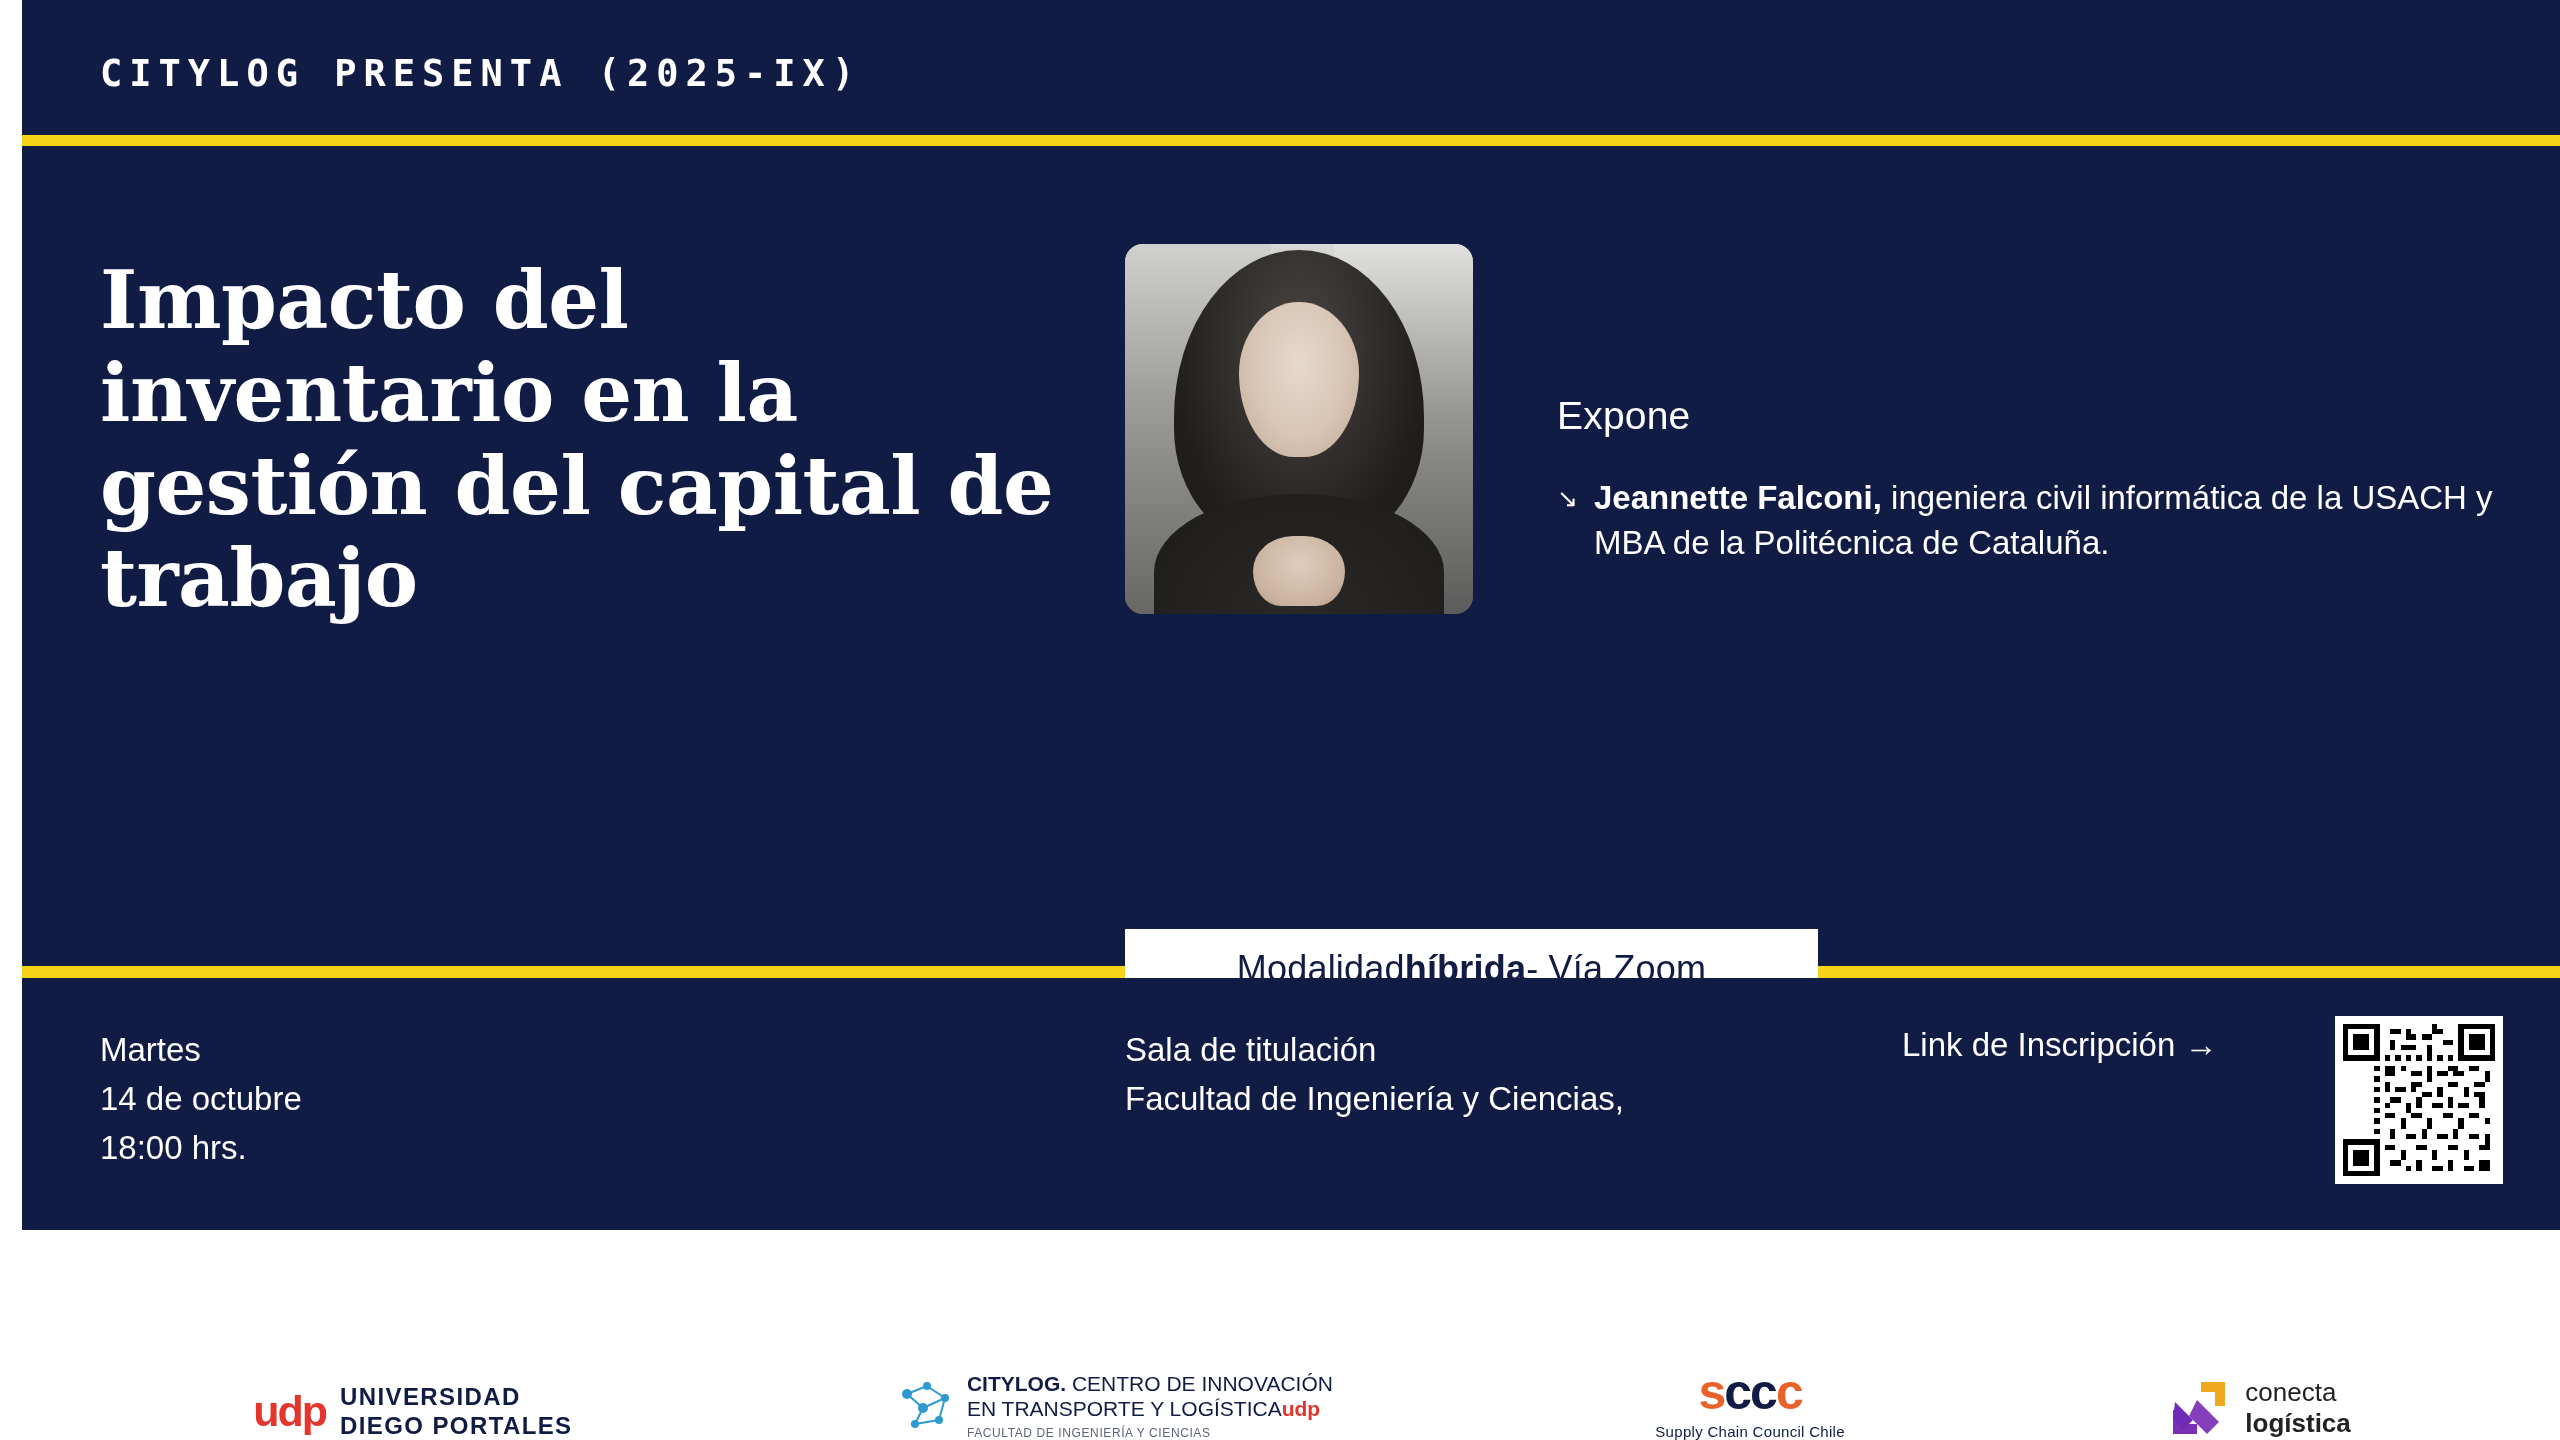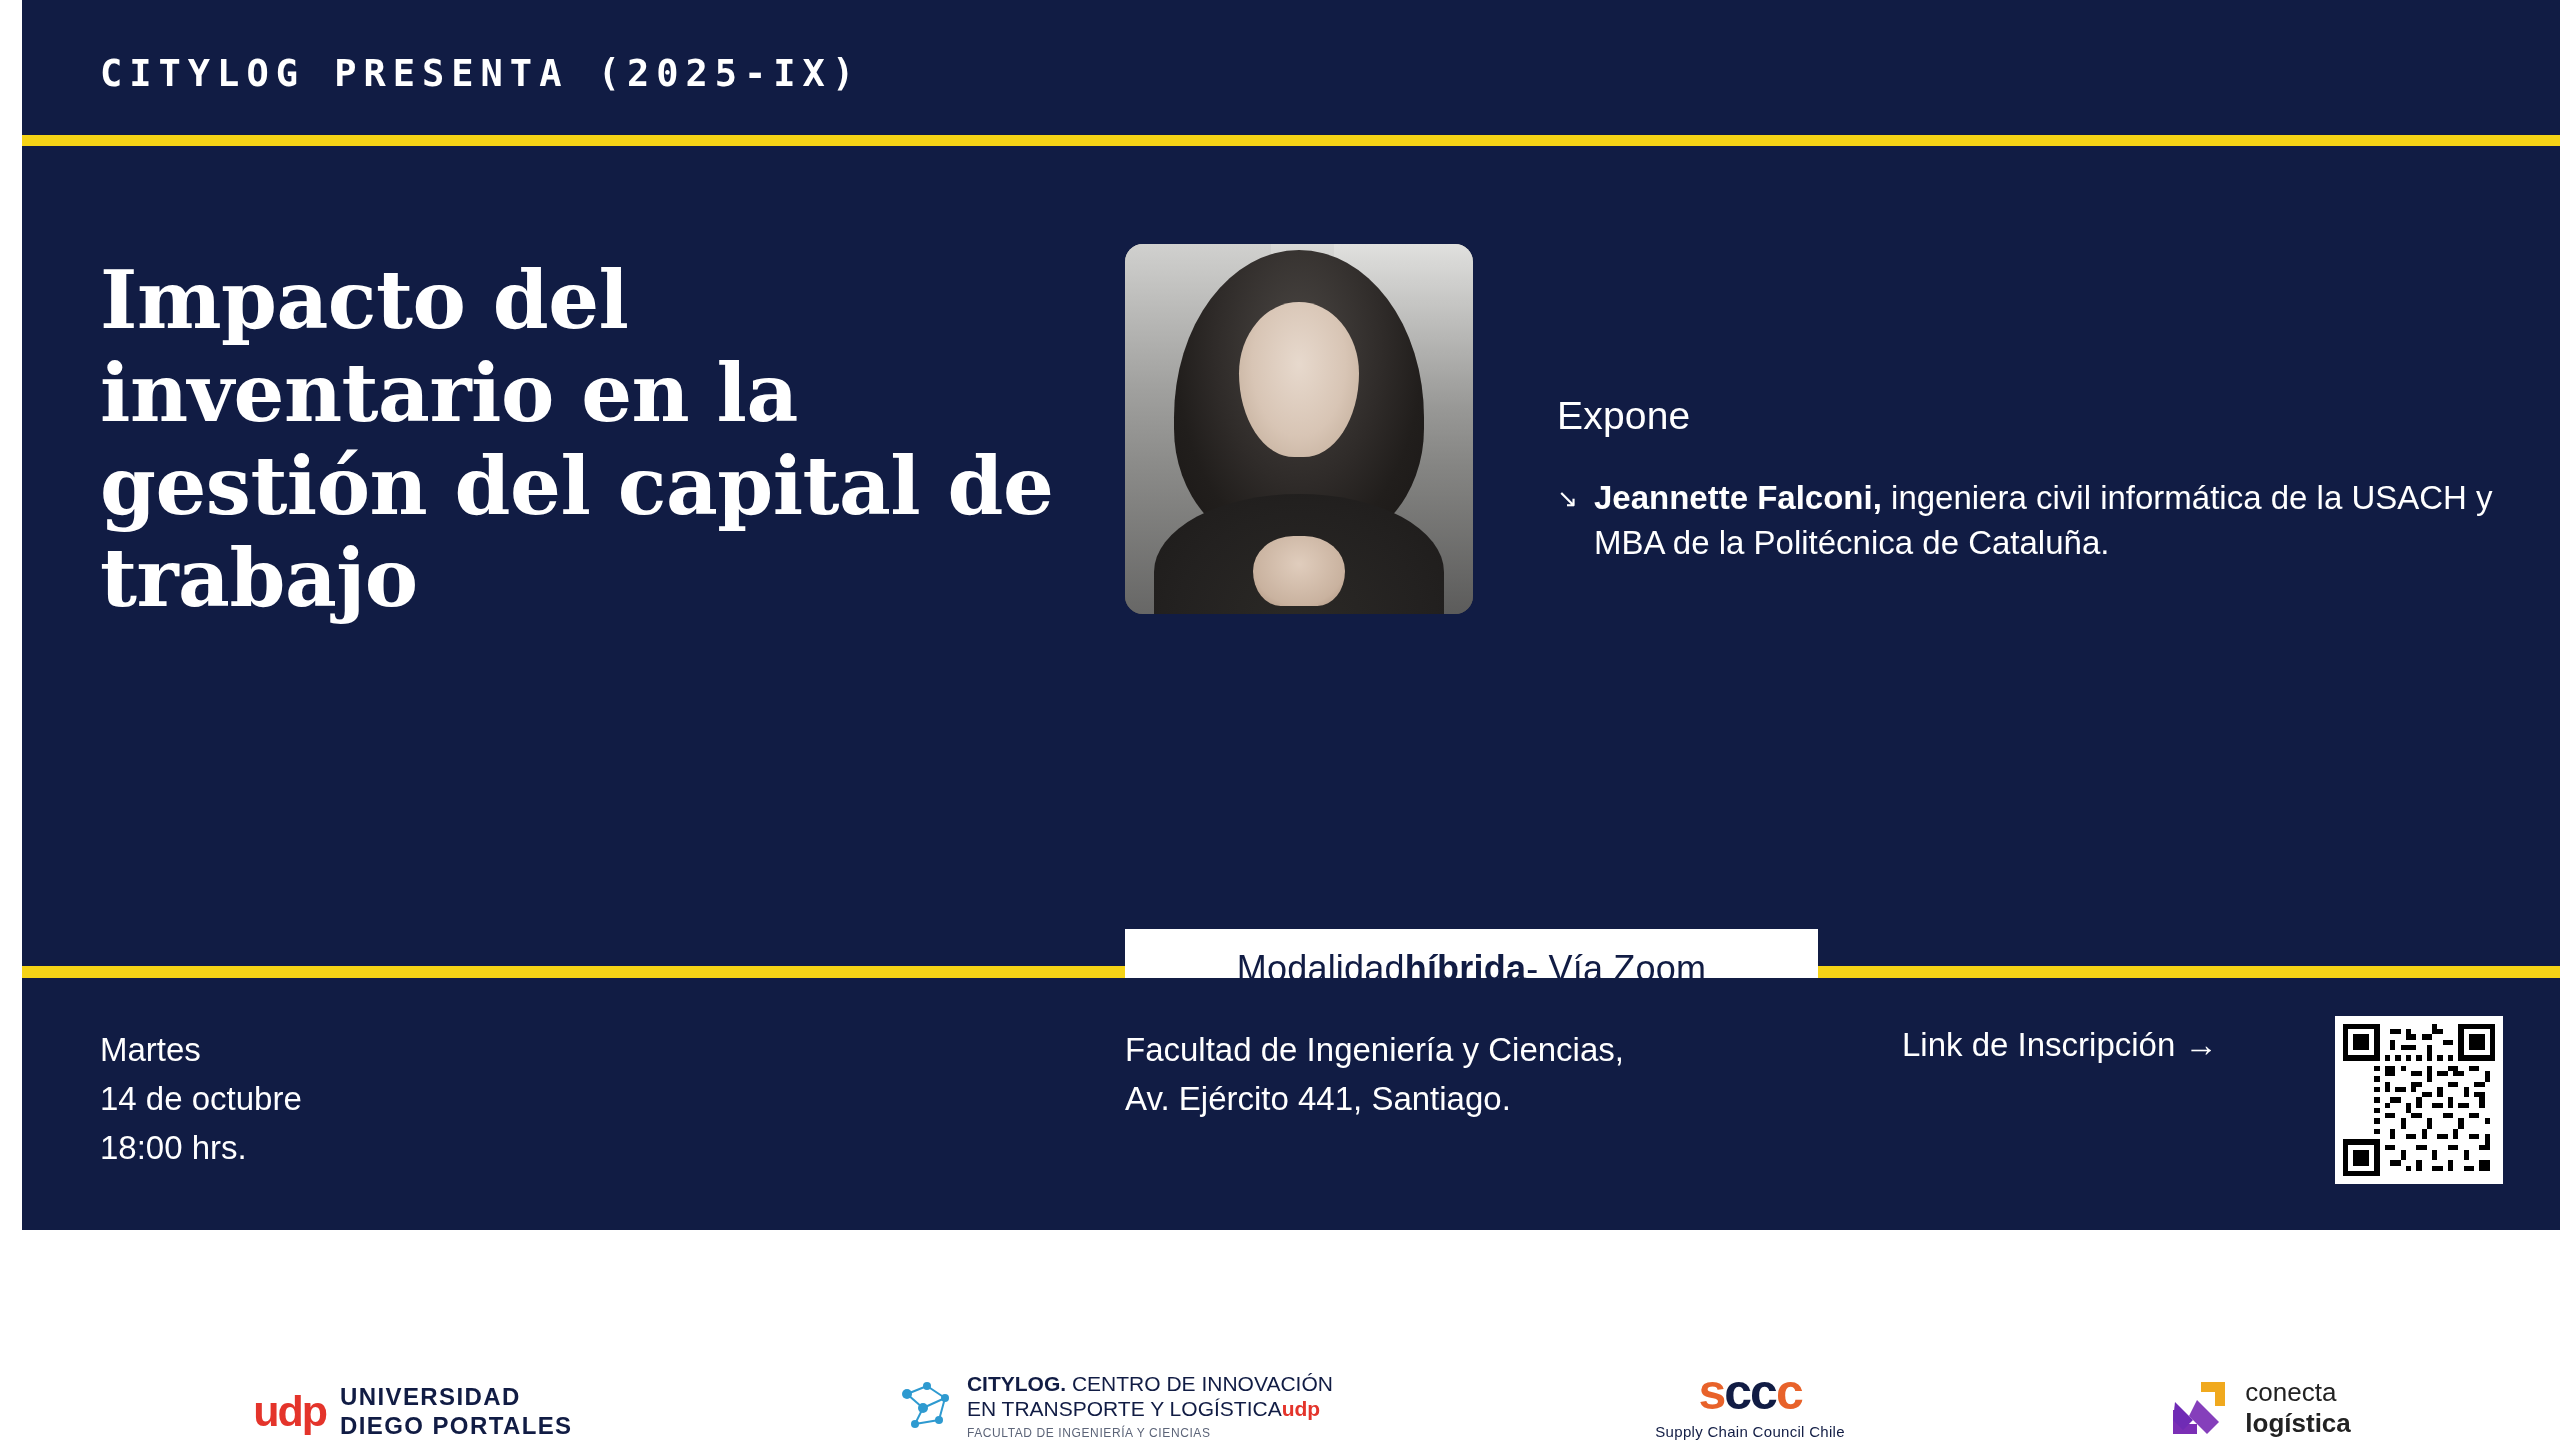--- a/index.html
+++ b/index.html
@@ -358,22 +358,22 @@
   <div class="yellow-rule-bottom"></div>
 
   <div class="info-band">
     <div class="info-date">
       <div>Martes</div>
       <div>14 de octubre</div>
       <div>18:00 hrs.</div>
     </div>
 
     <div class="info-place">
+      <div>Sala de titulación</div>
       <div>Facultad de Ingeniería y Ciencias,</div>
-      <div>Av. Ejército 441, Santiago.</div>
     </div>
 
     <div class="info-link">Link de Inscripción →</div>
 
     <div class="qr">
       <svg viewBox="0 0 29 29" shape-rendering="crispEdges" aria-hidden="true">
         <rect width="29" height="29" fill="#ffffff"></rect>
         <g fill="#000000">
 
           <rect x="0" y="0" width="7" height="1"></rect>

